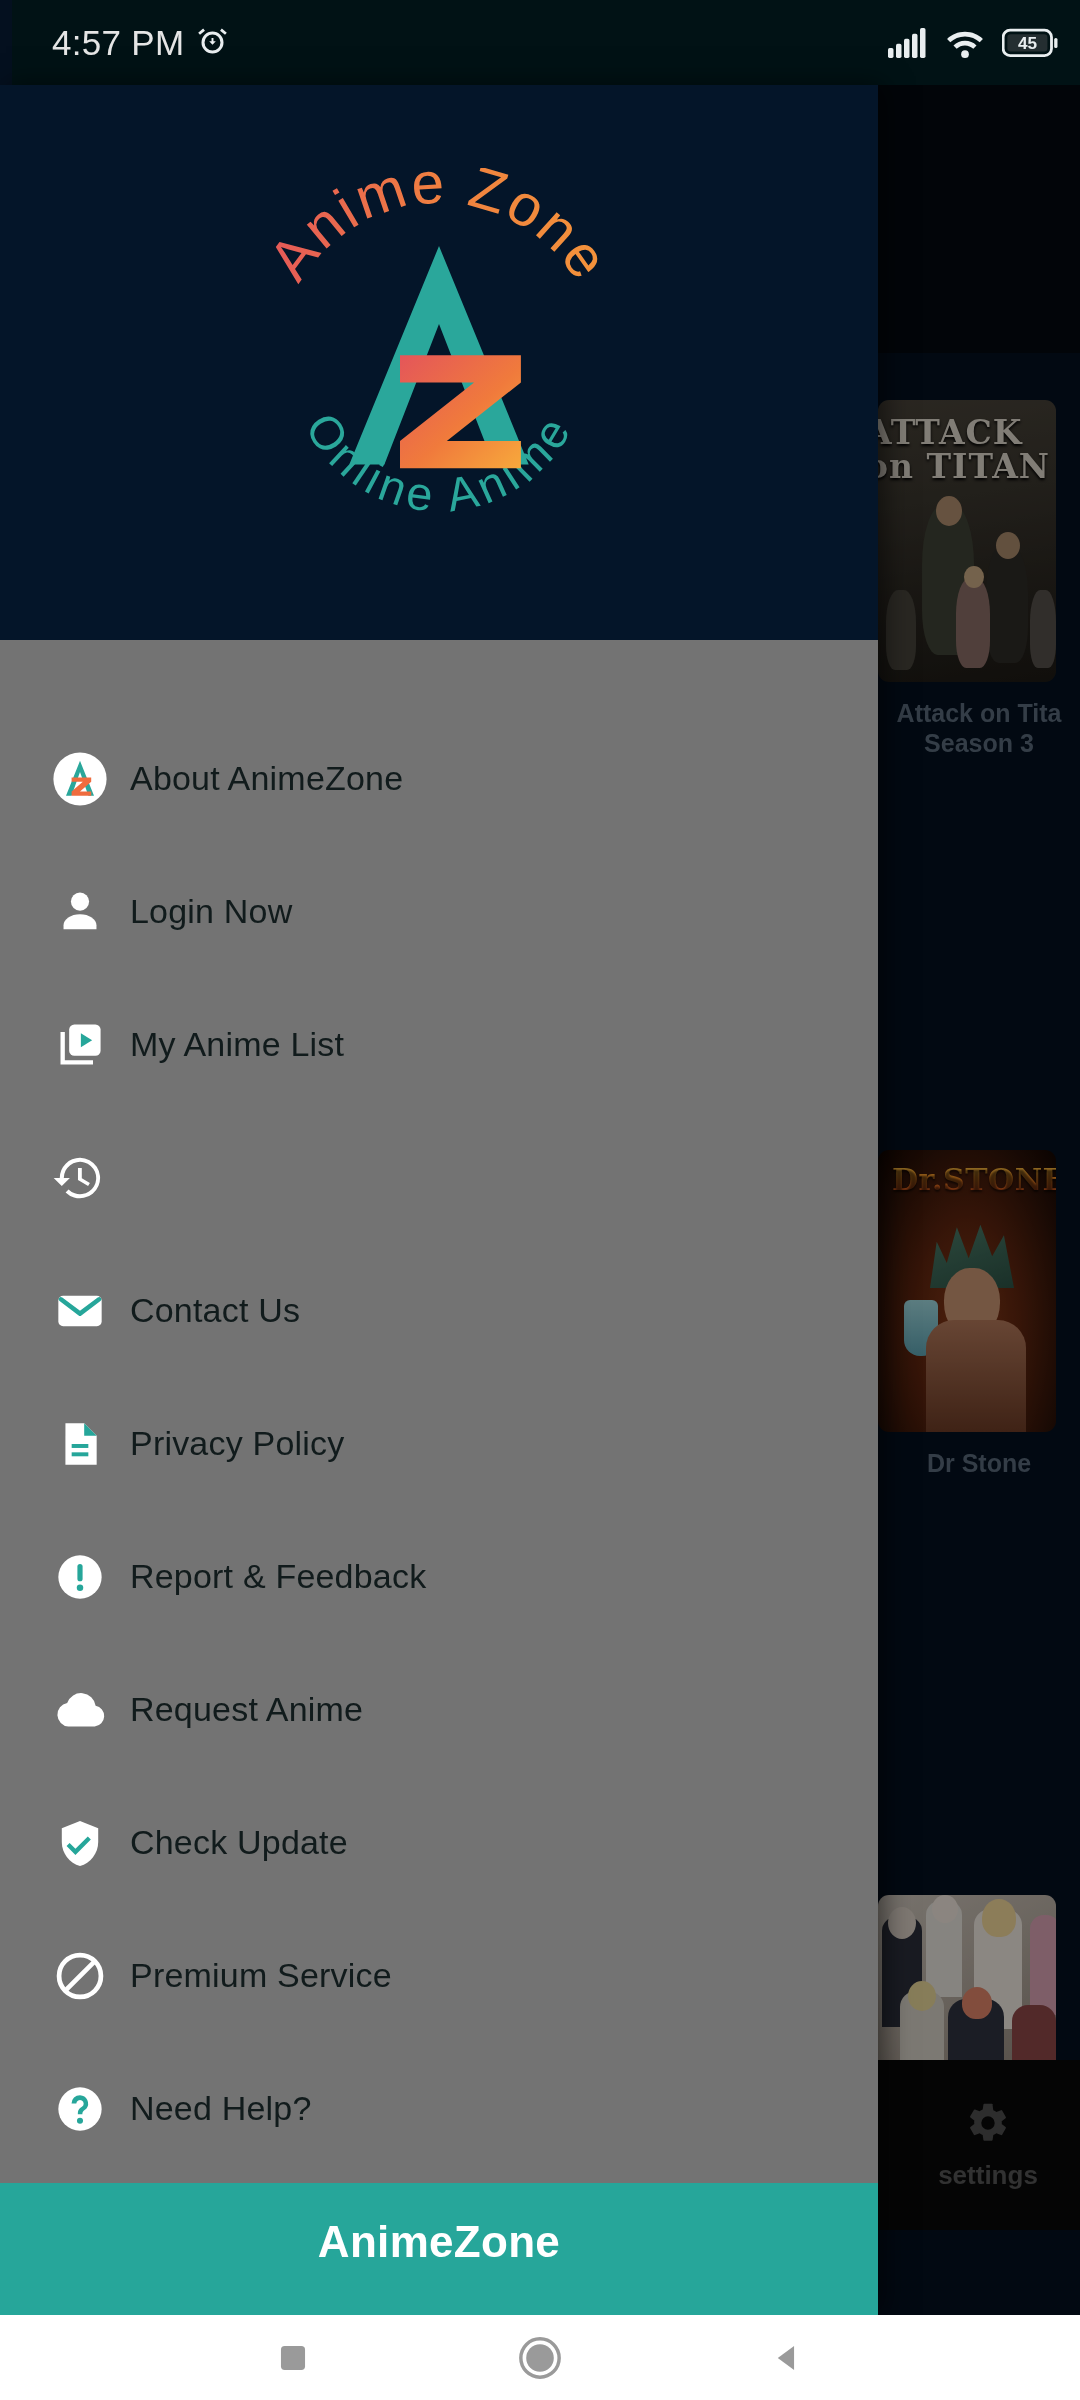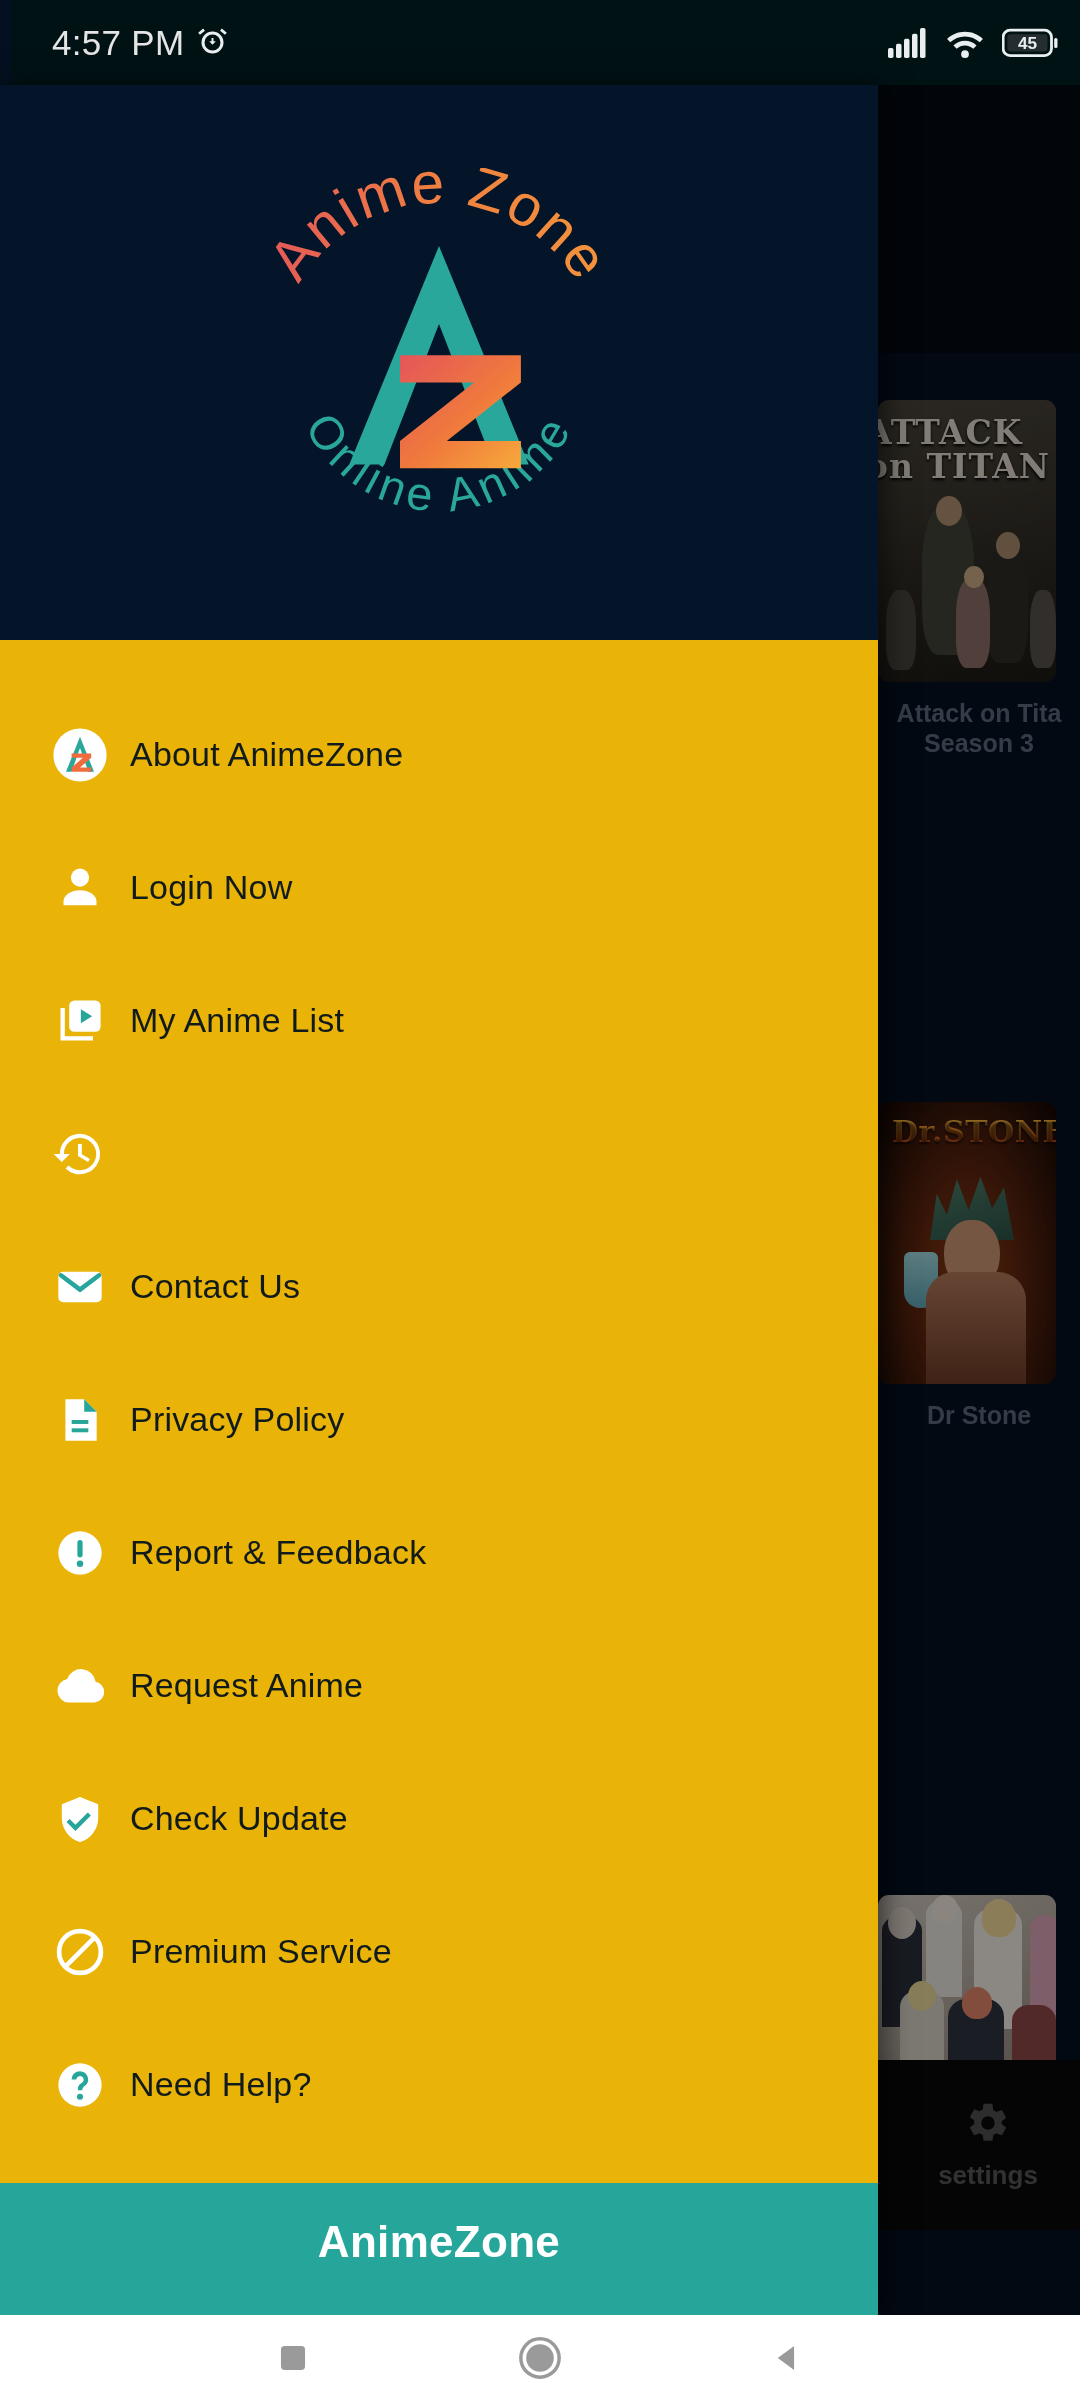--- a/index.html
+++ b/index.html
@@ -109,22 +109,22 @@
     box-shadow:6px 0 26px rgba(0,0,0,.55);
   }
   #drawer-header {
     height:555px; background:#041529;
     display:flex; align-items:center; justify-content:center;
     flex:0 0 auto;
   }
   #logo-wrap { width:390px; height:390px; position:relative; }
 
   #drawer-menu {
-    flex:1 1 auto; background:#eab308;
-    padding-top:48px;
+    flex:1 1 auto; background:#737373;
+    padding-top:72px;
   }
   .menu-item {
     height:133px; display:flex; align-items:center;
     padding-left:38px;
   }
   .mi-icon {
     width:84px; min-width:84px; display:flex;
     align-items:center; justify-content:center;
   }
   .mi-label {
@@ -165,21 +165,21 @@
       <span class="fig" style="left:118px;top:132px;width:24px;height:27px;background:#a98a6c;border-radius:50%;"></span>
       <span class="fig" style="left:78px;top:178px;width:34px;height:90px;background:#8b6d66;"></span>
       <span class="fig" style="left:86px;top:166px;width:20px;height:22px;background:#c9a983;border-radius:50%;"></span>
       <span class="fig" style="left:8px;top:190px;width:30px;height:80px;background:#47443b;"></span>
       <span class="fig" style="left:152px;top:190px;width:26px;height:78px;background:#55504a;"></span>
     </div>
     <div class="bg-caption">Attack on Tita</div>
     <div class="bg-caption" style="margin-top:-4px;">Season 3</div>
   </div>
 
-  <div class="bg-card" style="top:1102px;">
+  <div class="bg-card" style="top:1150px;">
     <div class="bg-poster drs">
       <div class="ttl">Dr.STONE</div>
       <span class="hair"></span>
         <span class="flask"></span>
       <span class="face"></span>
         <span class="body"></span>
     </div>
     <div class="bg-caption">Dr Stone</div>
   </div>
 

